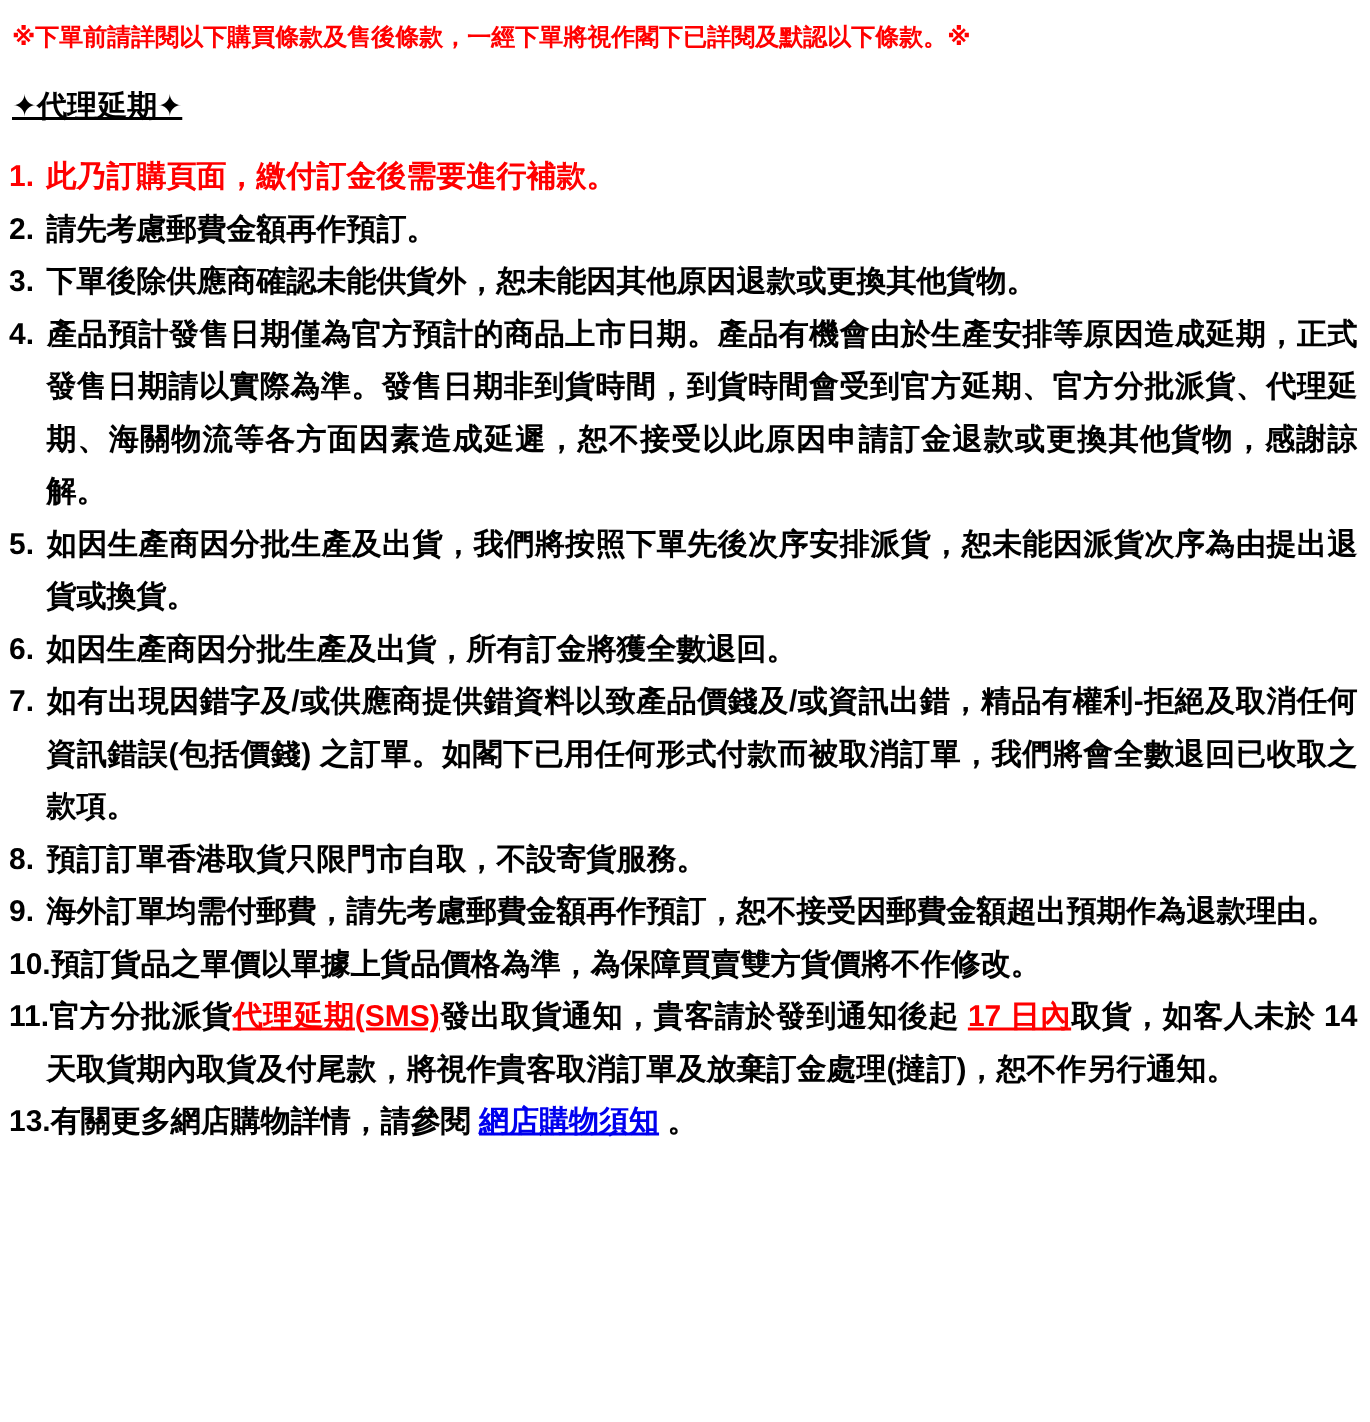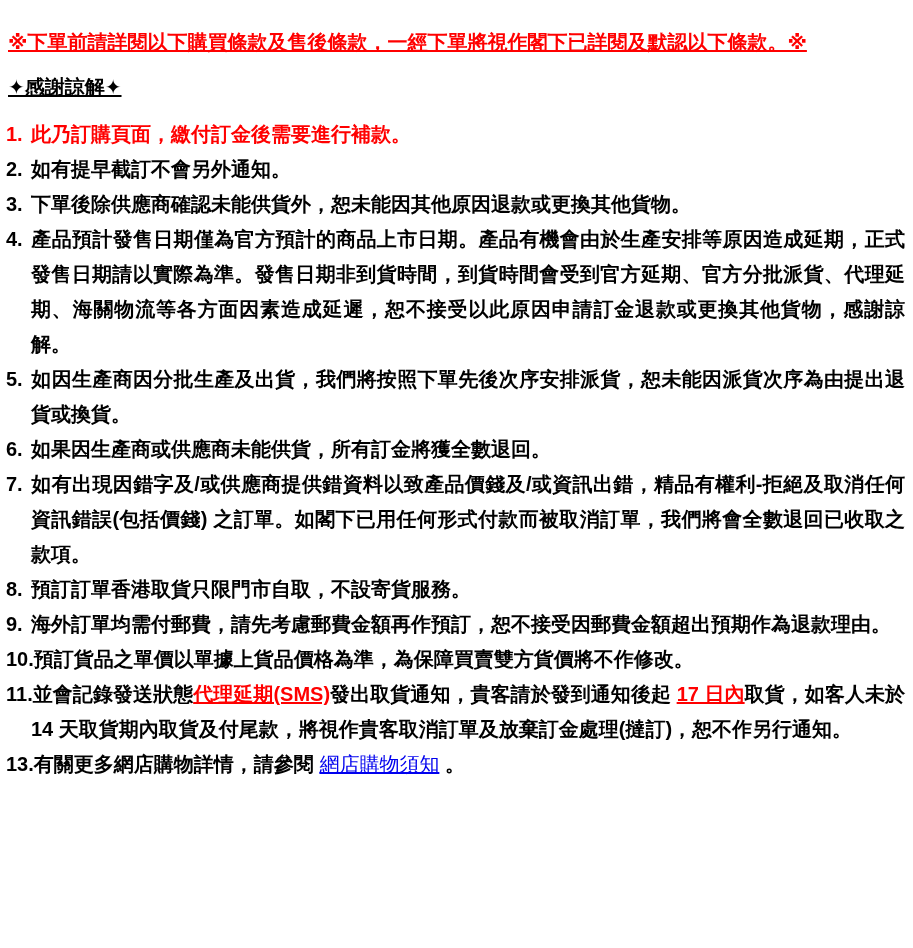--- a/index.html
+++ b/index.html
@@ -14,24 +14,23 @@
     width:913px;
     min-height:948px;
     background:var(--bg);
     color:var(--text);
     font-family:"Liberation Sans","DejaVu Sans",sans-serif;
     font-weight:700;
     padding:10px 8px 8px 6px;
   }
   .notice{
     color:var(--red);
-    text-decoration:underline;
-    font-size:20px;
+    font-size:16px;
     line-height:30px;
-    margin:17px 0 14px 2px;
+    margin:1px 0 14px 2px;
   }
   .section-title{
     font-size:20px;
     line-height:32px;
     text-decoration:underline;
     margin:0 0 14px 2px;
   }
   .terms{
     font-size:20px;
     line-height:35px;
@@ -48,38 +47,38 @@
   }
   .term.red,
   .seg.red{ color:var(--red); }
   .seg.red-underline{
     color:var(--red);
     text-decoration:underline;
   }
   a.seg-link{
     color:var(--link);
     text-decoration:underline;
-    font-weight:400;
+    font-weight:700;
   }
 </style>
 </head>
 <body>
 
 <div>
   <div class="notice">※下單前請詳閱以下購買條款及售後條款，一經下單將視作閣下已詳閱及默認以下條款。※</div>
 
-  <div class="section-title">✦感謝諒解✦</div>
+  <div class="section-title">✦代理延期✦</div>
 
   <div class="terms">
       <div class="term red"><span class="num">1.</span><span class="seg red">此乃訂購頁面，繳付訂金後需要進行補款。</span></div>
-      <div class="term"><span class="num">2.</span><span class="seg">如有提早截訂不會另外通知。</span></div>
+      <div class="term"><span class="num">2.</span><span class="seg">請先考慮郵費金額再作預訂。</span></div>
       <div class="term"><span class="num">3.</span><span class="seg">下單後除供應商確認未能供貨外，恕未能因其他原因退款或更換其他貨物。</span></div>
       <div class="term"><span class="num">4.</span><span class="seg">產品預計發售日期僅為官方預計的商品上市日期。產品有機會由於生產安排等原因造成延期，正式發售日期請以實際為準。發售日期非到貨時間，到貨時間會受到官方延期、官方分批派貨、代理延期、海關物流等各方面因素造成延遲，恕不接受以此原因申請訂金退款或更換其他貨物，感謝諒解。</span></div>
       <div class="term"><span class="num">5.</span><span class="seg">如因生產商因分批生產及出貨，我們將按照下單先後次序安排派貨，恕未能因派貨次序為由提出退貨或換貨。</span></div>
-      <div class="term"><span class="num">6.</span><span class="seg">如果因生產商或供應商未能供貨，所有訂金將獲全數退回。</span></div>
+      <div class="term"><span class="num">6.</span><span class="seg">如因生產商因分批生產及出貨，所有訂金將獲全數退回。</span></div>
       <div class="term"><span class="num">7.</span><span class="seg">如有出現因錯字及/或供應商提供錯資料以致產品價錢及/或資訊出錯，精品有權利-拒絕及取消任何資訊錯誤(包括價錢) 之訂單。如閣下已用任何形式付款而被取消訂單，我們將會全數退回已收取之款項。</span></div>
       <div class="term"><span class="num">8.</span><span class="seg">預訂訂單香港取貨只限門市自取，不設寄貨服務。</span></div>
       <div class="term"><span class="num">9.</span><span class="seg">海外訂單均需付郵費，請先考慮郵費金額再作預訂，恕不接受因郵費金額超出預期作為退款理由。</span></div>
       <div class="term"><span class="num">10.</span><span class="seg">預訂貨品之單價以單據上貨品價格為準，為保障買賣雙方貨價將不作修改。</span></div>
-      <div class="term"><span class="num">11.</span><span class="seg">並會記錄發送狀態</span><span class="seg red-underline">代理延期(SMS)</span><span class="seg">發出取貨通知，貴客請於發到通知後起 </span><span class="seg red-underline">17 日內</span><span class="seg">取貨，如客人未於 14 天取貨期內取貨及付尾款，將視作貴客取消訂單及放棄訂金處理(撻訂)，恕不作另行通知。</span></div>
+      <div class="term"><span class="num">11.</span><span class="seg">官方分批派貨</span><span class="seg red-underline">代理延期(SMS)</span><span class="seg">發出取貨通知，貴客請於發到通知後起 </span><span class="seg red-underline">17 日內</span><span class="seg">取貨，如客人未於 14 天取貨期內取貨及付尾款，將視作貴客取消訂單及放棄訂金處理(撻訂)，恕不作另行通知。</span></div>
       <div class="term"><span class="num">13.</span><span class="seg">有關更多網店購物詳情，請參閱 </span><a class="seg-link" href="#">網店購物須知</a><span class="seg"> 。</span></div>
     </div>
 </div>
 
 </body></html>

